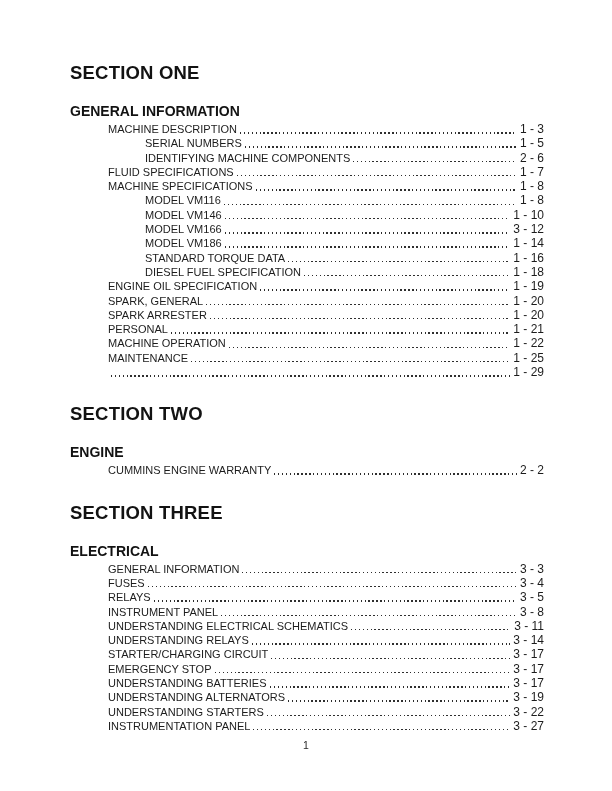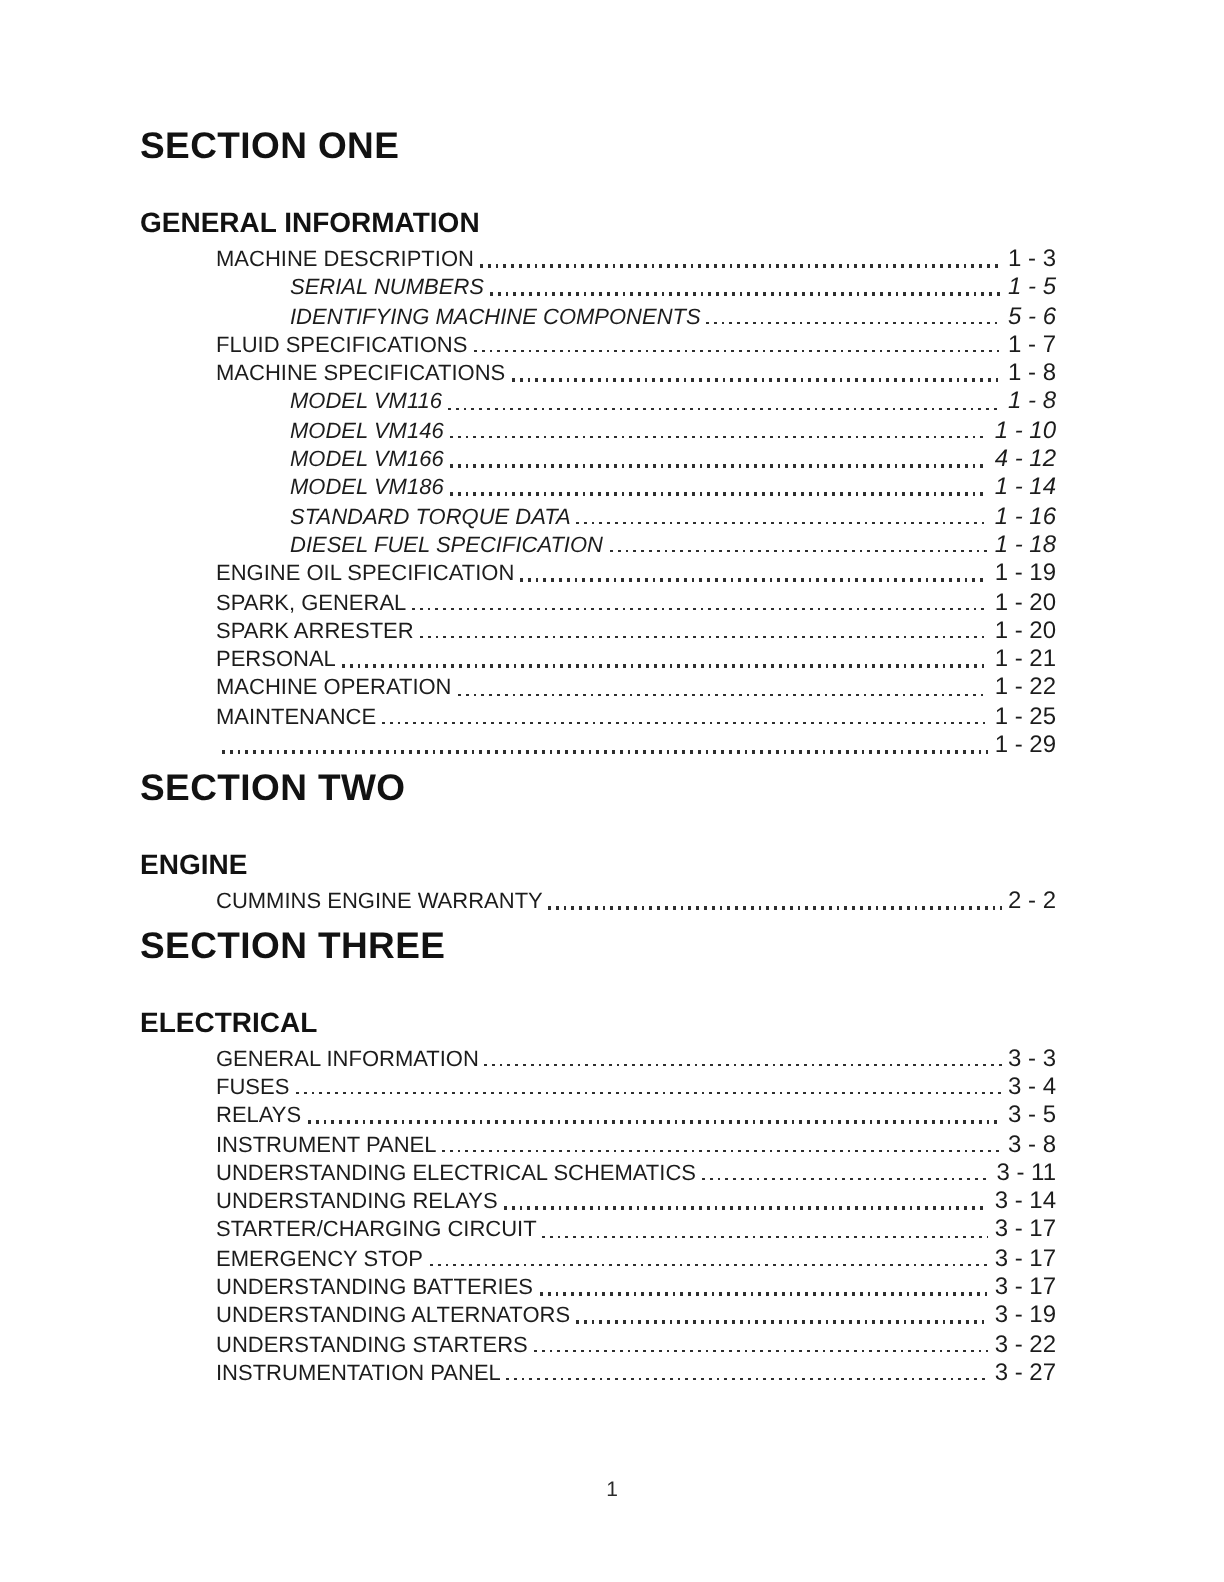--- a/index.html
+++ b/index.html
@@ -12,24 +12,24 @@
     height: 791px;
     position: relative;
     overflow: hidden;
     font-family: "Liberation Sans", sans-serif;
     color: #1c1c1c;
   }
   .page {
     position: absolute;
     top: 62px;
     left: 70px;
-    right: 84px;
+    right: 68px;
   }
   .section + .section {
-    margin-top: 4px;
+    margin-top: 24px;
   }
   .section-heading {
     font-size: 18.5px;
     font-weight: bold;
     line-height: 22px;
     letter-spacing: 0.2px;
     color: #121212;
   }
   .section-subheading {
     font-size: 14px;
@@ -44,21 +44,20 @@
   }
   .toc-entry {
     display: flex;
     align-items: baseline;
     height: 14.3px;
     line-height: 14.3px;
     font-size: 11px;
   }
   .toc-entry.level-2 {
     padding-left: 37px;
-    font-style: italic;
   }
   .entry-label {
     white-space: pre;
     text-align: right;
   }
   .leader {
     flex: 1 1 auto;
     height: 1.4px;
     align-self: flex-end;
     margin: 0 3px 2.8px 3px;
@@ -94,21 +93,21 @@
 
   <div class="toc-entry level-2">
     <span class="entry-label">SERIAL NUMBERS</span>
     <span class="leader"></span>
     <span class="entry-page">1 - 5</span>
   </div>
 
   <div class="toc-entry level-2">
     <span class="entry-label">IDENTIFYING MACHINE COMPONENTS</span>
     <span class="leader"></span>
-    <span class="entry-page">5 - 6</span>
+    <span class="entry-page">2 - 6</span>
   </div>
 
   <div class="toc-entry level-1">
     <span class="entry-label">FLUID SPECIFICATIONS</span>
     <span class="leader"></span>
     <span class="entry-page">1 - 7</span>
   </div>
 
   <div class="toc-entry level-1">
     <span class="entry-label">MACHINE SPECIFICATIONS</span>
@@ -124,21 +123,21 @@
 
   <div class="toc-entry level-2">
     <span class="entry-label">MODEL VM146</span>
     <span class="leader"></span>
     <span class="entry-page">1 - 10</span>
   </div>
 
   <div class="toc-entry level-2">
     <span class="entry-label">MODEL VM166</span>
     <span class="leader"></span>
-    <span class="entry-page">4 - 12</span>
+    <span class="entry-page">3 - 12</span>
   </div>
 
   <div class="toc-entry level-2">
     <span class="entry-label">MODEL VM186</span>
     <span class="leader"></span>
     <span class="entry-page">1 - 14</span>
   </div>
 
   <div class="toc-entry level-2">
     <span class="entry-label">STANDARD TORQUE DATA</span>

